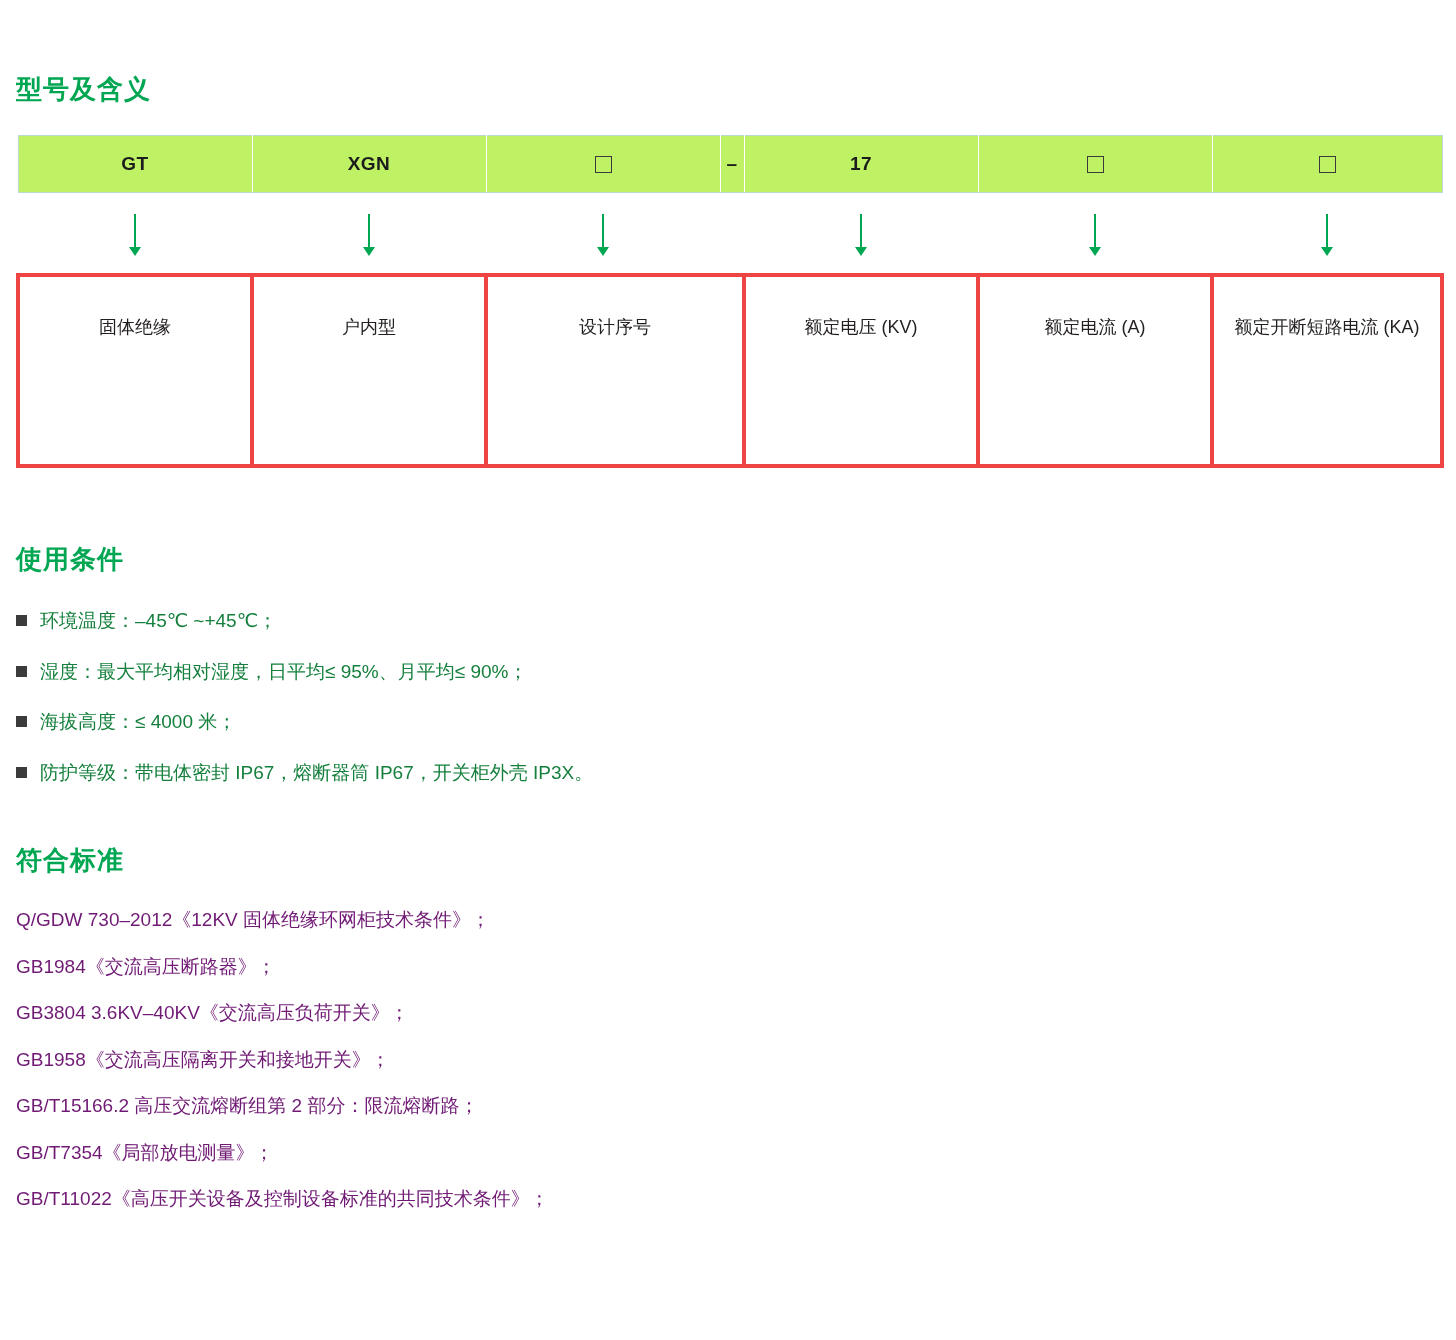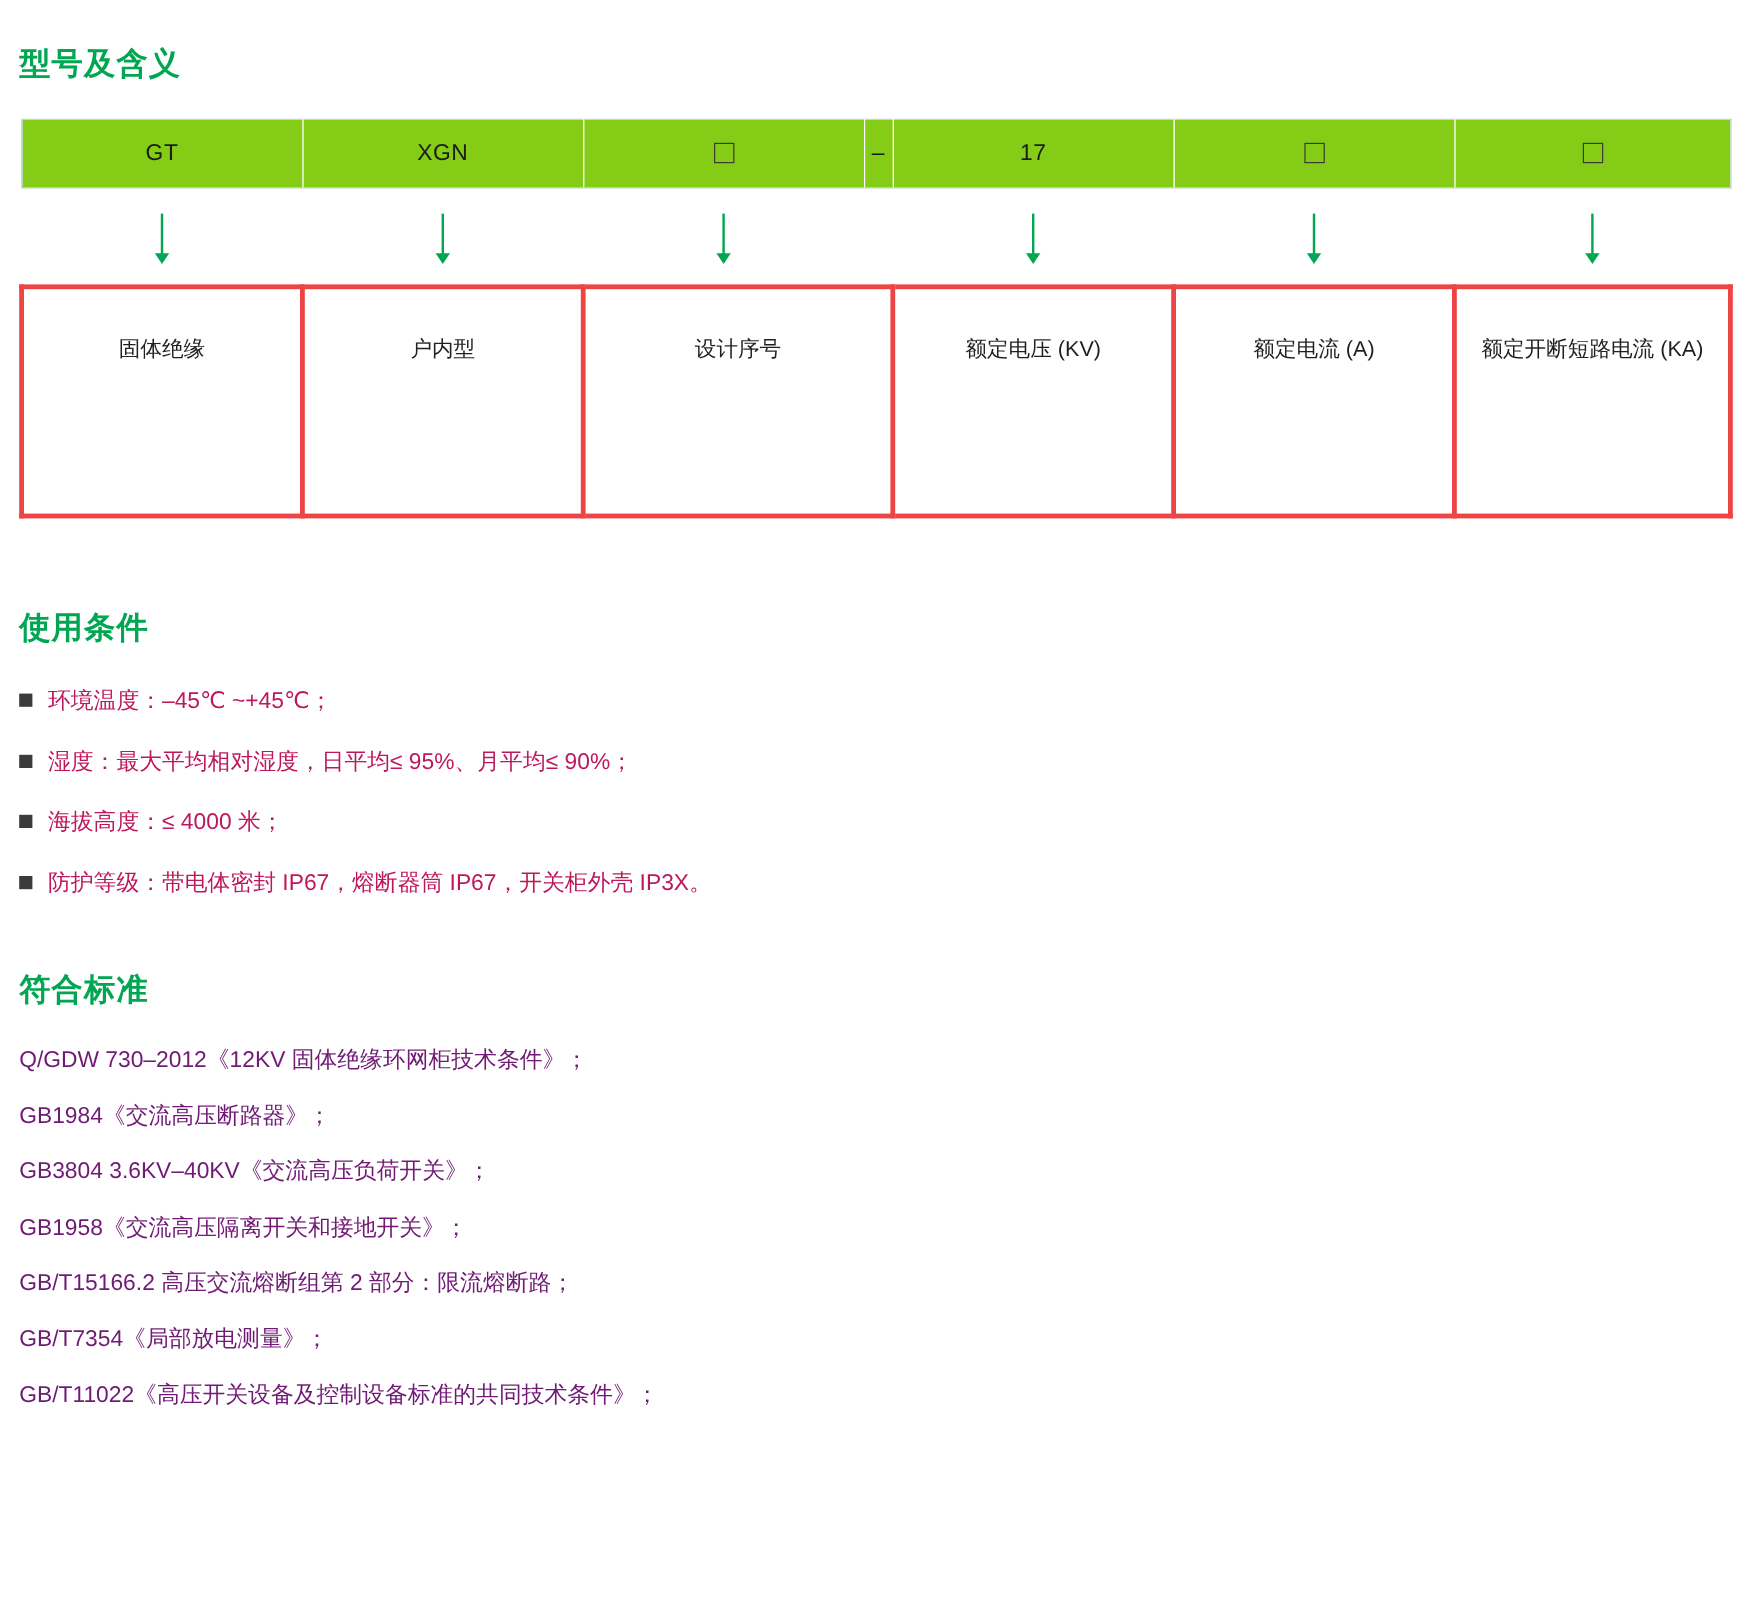--- a/index.html
+++ b/index.html
@@ -26,38 +26,38 @@
     color: #00a651;
     font-size: 26px;
     font-weight: 700;
     letter-spacing: 1px;
     margin: 0;
     padding: 0;
   }
 
   
   .model-block {
-    margin-top: 36px;
+    margin-top: 72px;
   }
   .model-table {
     width: 1424px;
     margin-top: 28px;
     border-collapse: collapse;
     table-layout: fixed;
   }
   .model-table td {
     border: 1px solid #d9dbdb;
     text-align: center;
     vertical-align: middle;
   }
   .row-code td {
-    background: #84cc16;
+    background: #bef264;
     height: 54px;
     font-size: 19px;
-    font-weight: 400;
+    font-weight: 700;
     color: #1c1c1c;
     letter-spacing: 0.5px;
     border-left: 1px solid #ffffff;
     border-right: 1px solid #ffffff;
     border-top: 1px solid #bcd8d4;
     border-bottom: 1px solid #bcd8d4;
   }
   .row-code td:first-child { border-left: 1px solid #bcd8d4; }
   .row-code td:last-child  { border-right: 1px solid #bcd8d4; }
 
@@ -107,21 +107,21 @@
     margin-top: 74px;
   }
   ul.bullets {
     list-style: none;
     margin: 30px 0 0 0;
     padding: 0;
   }
   ul.bullets li {
     font-size: 19px;
     line-height: 1.5;
-    color: #be185d;
+    color: #15803d;
     margin-bottom: 22px;
     display: flex;
     align-items: baseline;
   }
   .sq {
     display: inline-block;
     width: 11px;
     height: 11px;
     background: #3b3b3b;
     margin-right: 13px;

